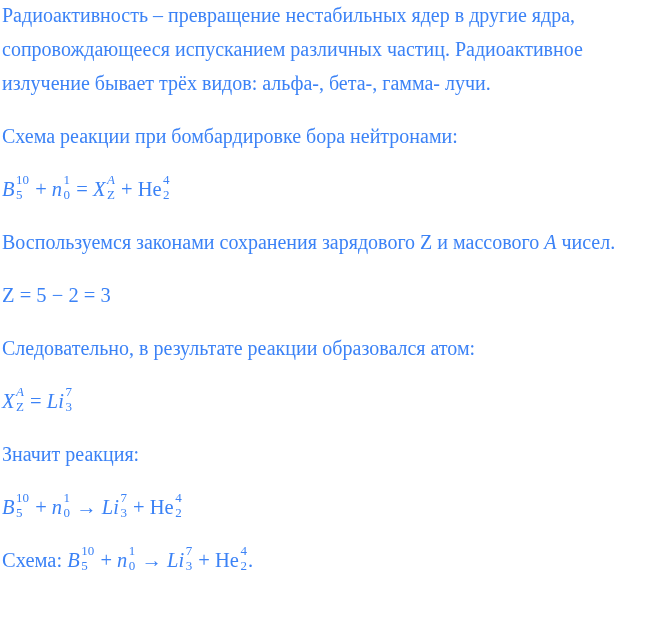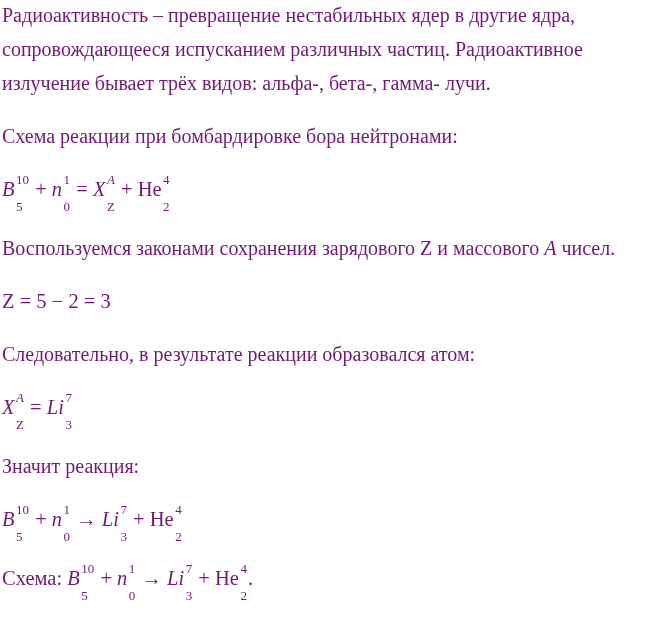--- a/index.html
+++ b/index.html
@@ -6,21 +6,21 @@
     margin: 0;
     padding: 0;
     background: #ffffff;
   }
   .page {
     position: relative;
     width: 666px;
     height: 626px;
     overflow: hidden;
     background: #ffffff;
-    color: #701a75;
+    color: #3b82f6;
     font-family: "Liberation Serif", "DejaVu Serif", serif;
     font-size: 20px;
     line-height: 34px;
   }
   .content {
     padding-left: 2px;
   }
   .block {
     margin: 0 0 19px 0;
     white-space: nowrap;
@@ -32,21 +32,21 @@
 
   .formula {
     font-size: 20.5px;
   }
   .it { font-style: italic; }
   .nuc { display: inline; white-space: nowrap; }
   .sym { margin-right: 0.5px; }
   .ss {
     display: inline-flex;
     flex-direction: column;
-    row-gap: 16px;
+    row-gap: 4px;
     font-size: 13px;
     line-height: 11px;
     vertical-align: 12px;
     margin-left: 1px;
     margin-right: 1px;
   }
   .ss .sup, .ss .sub { display: block; }
 </style>
 </head>
 <body>

